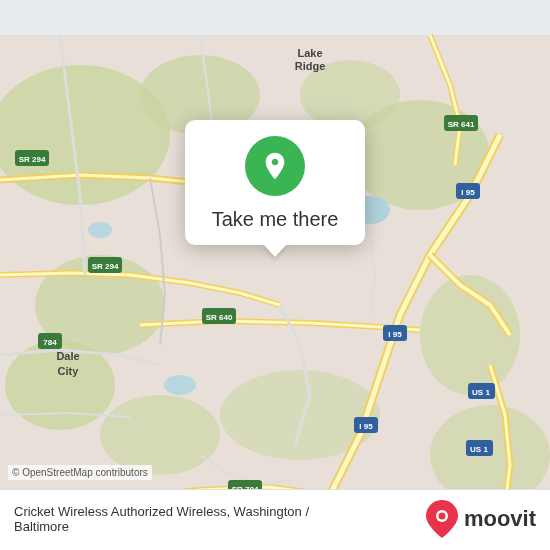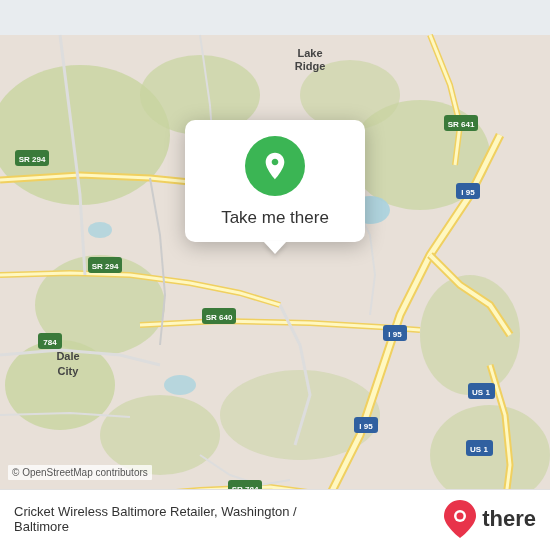--- a/index.html
+++ b/index.html
@@ -95,21 +95,21 @@
 
     .pin-svg {
       width: 32px;
       height: 32px;
       fill: white;
     }
 
     #take-me-btn {
       background: transparent;
       border: none;
-      font-size: 17px;
+      font-size: 20px;
       font-weight: 500;
       color: #333;
       cursor: pointer;
       white-space: nowrap;
       padding: 0;
     }
 
     
     #popup-card::after {
       content: '';
@@ -230,26 +230,26 @@
     <div class="pin-icon-container">
       <svg class="pin-svg" viewBox="0 0 24 24" xmlns="http://www.w3.org/2000/svg">
         <path d="M12 2C8.13 2 5 5.13 5 9c0 5.25 7 13 7 13s7-7.75 7-13c0-3.87-3.13-7-7-7zm0 9.5c-1.38 0-2.5-1.12-2.5-2.5s1.12-2.5 2.5-2.5 2.5 1.12 2.5 2.5-1.12 2.5-2.5 2.5z"></path>
       </svg>
     </div>
     <button id="take-me-btn">Take me there</button>
   </div>
 
   <div id="bottom-bar">
     <div id="location-info">
-      <span style="font-size:13px;color:#333;font-weight:500;">Cricket Wireless Baltimore Retailer, Washington /</span>
+      <span style="font-size:13px;color:#333;font-weight:500;">Cricket Wireless Authorized Wireless, Washington /</span>
       <span style="font-size:13px;color:#333;font-weight:500;">Baltimore</span>
     </div>
     <div id="moovit-logo">
 
       <svg width="32" height="38" viewBox="0 0 32 38" xmlns="http://www.w3.org/2000/svg">
         <path d="M16 0C7.16 0 0 7.16 0 16c0 10 16 22 16 22S32 26 32 16C32 7.16 24.84 0 16 0z" fill="#e8334a"></path>
         <circle cx="16" cy="16" r="6" fill="white"></circle>
         <circle cx="16" cy="16" r="3.5" fill="#e8334a"></circle>
       </svg>
-      <span style="font-size:22px;font-weight:bold;color:#333;">there</span>
+      <span style="font-size:22px;font-weight:bold;color:#333;">moovit</span>
     </div>
   </div>
 </div>
 
 </body></html>

